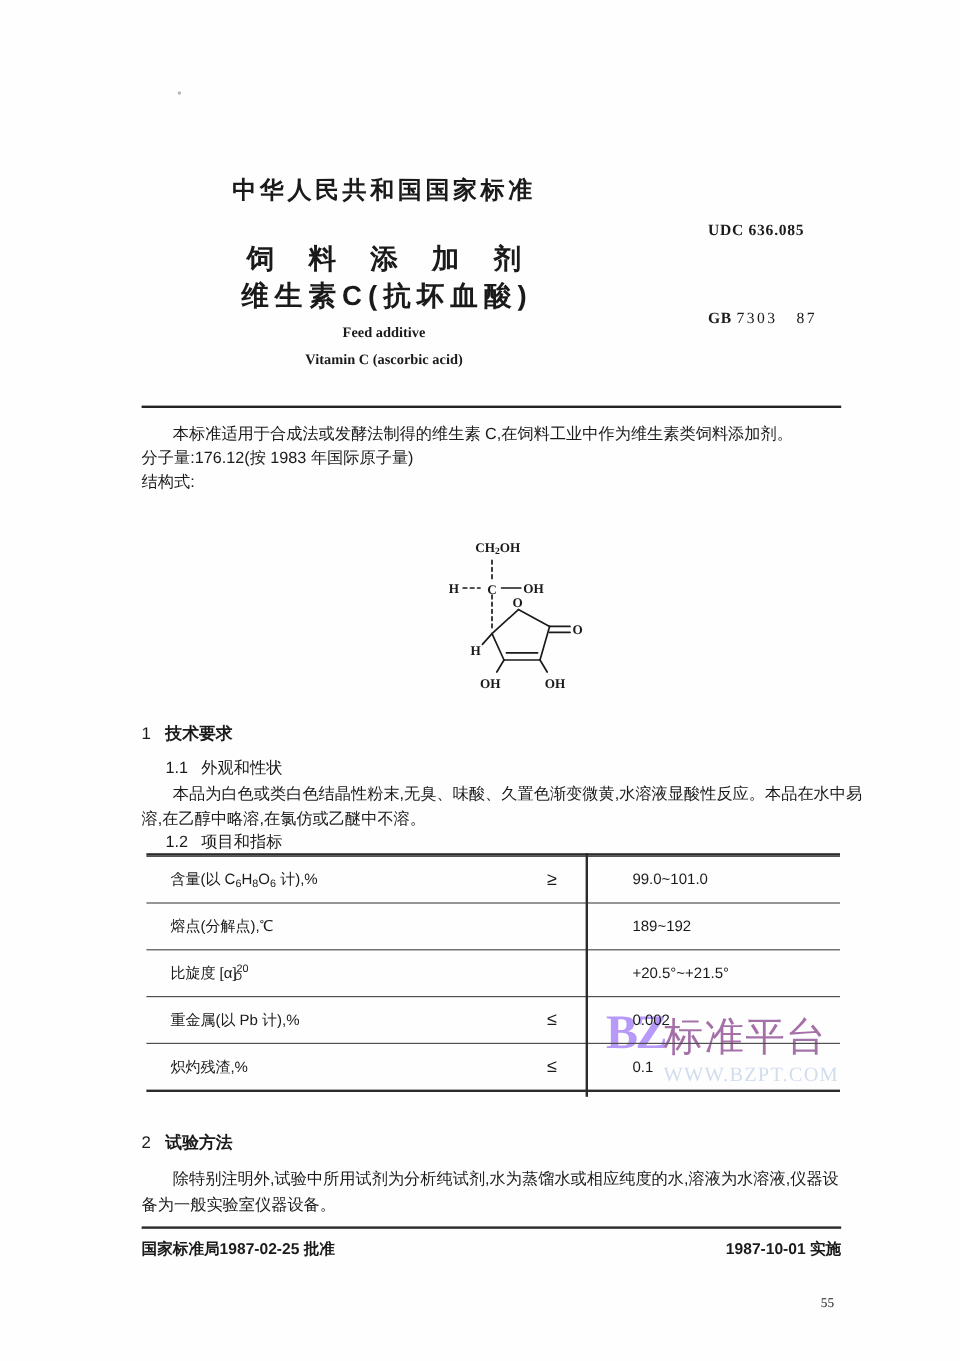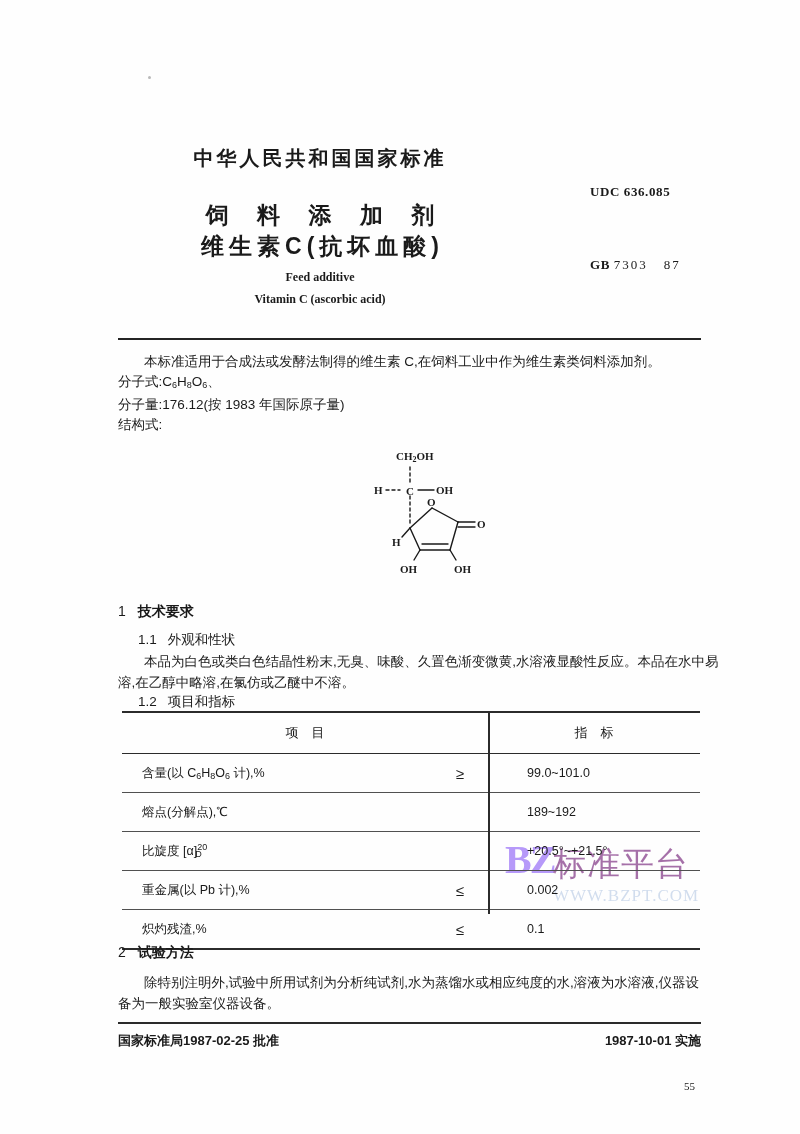--- a/index.html
+++ b/index.html
@@ -311,23 +311,20 @@
       <span>GB</span>
       <span class="num">7303</span>
       <span class="num" style="margin-left:12px">87</span>
     </div>
   </div>
 
   <div class="rule-top"></div>
 
   <div class="body-block">
     <div class="ln ind">本标准适用于合成法或发酵法制得的维生素 C,在饲料工业中作为维生素类饲料添加剂。</div>
-    <div class="ln">
-      <span>分子式:</span><span>C</span><sub>6</sub><span>H</span><sub>8</sub><span>O</span><sub>6</sub><span>、</span>
-    </div>
     <div class="ln">分子量:176.12(按 1983 年国际原子量)</div>
     <div class="ln">结构式:</div>
   </div>
 
   <div class="struct">
     <svg width="220" height="140" viewBox="0 0 220 140">
       <g stroke="#1a1a1a" stroke-width="1.4" fill="none" stroke-linecap="round">
 
         <line x1="80" y1="27" x2="80" y2="44" stroke-dasharray="3,3"></line>
 
@@ -381,24 +378,20 @@
   </div>
 
   <div class="sub-h" style="left:138px; top:693px;">
     <span class="n">1.2</span><span>项目和指标</span>
   </div>
 
   <div class="tbl">
     <div class="vline"></div>
 
     <div class="hline"></div>
-    <div class="trow head">
-      <div class="c-item hdr">项目</div>
-      <div class="c-spec hdr">指标</div>
-    </div>
     <div class="hline"></div>
 
     <div class="trow">
       <div class="c-item">
         <span>含量(以 </span><span>C</span><sub>6</sub><span>H</span><sub>8</sub><span>O</span><sub>6</sub><span> 计),%</span>
         <span class="c-op">≥</span>
       </div>
       <div class="c-spec">99.0~101.0</div>
     </div>
     <div class="hline thin"></div>

